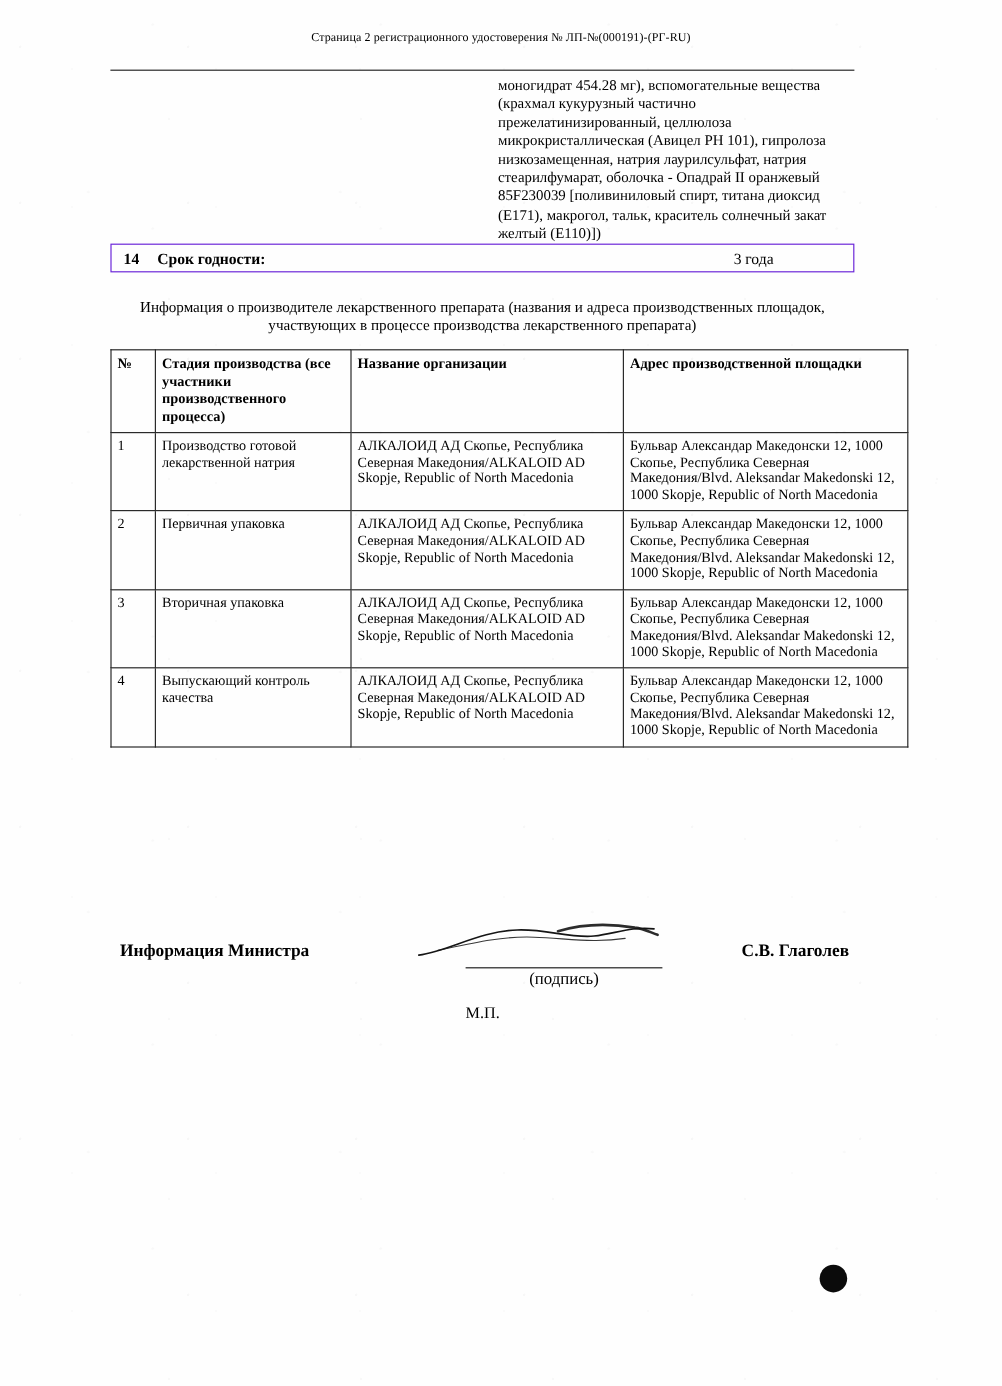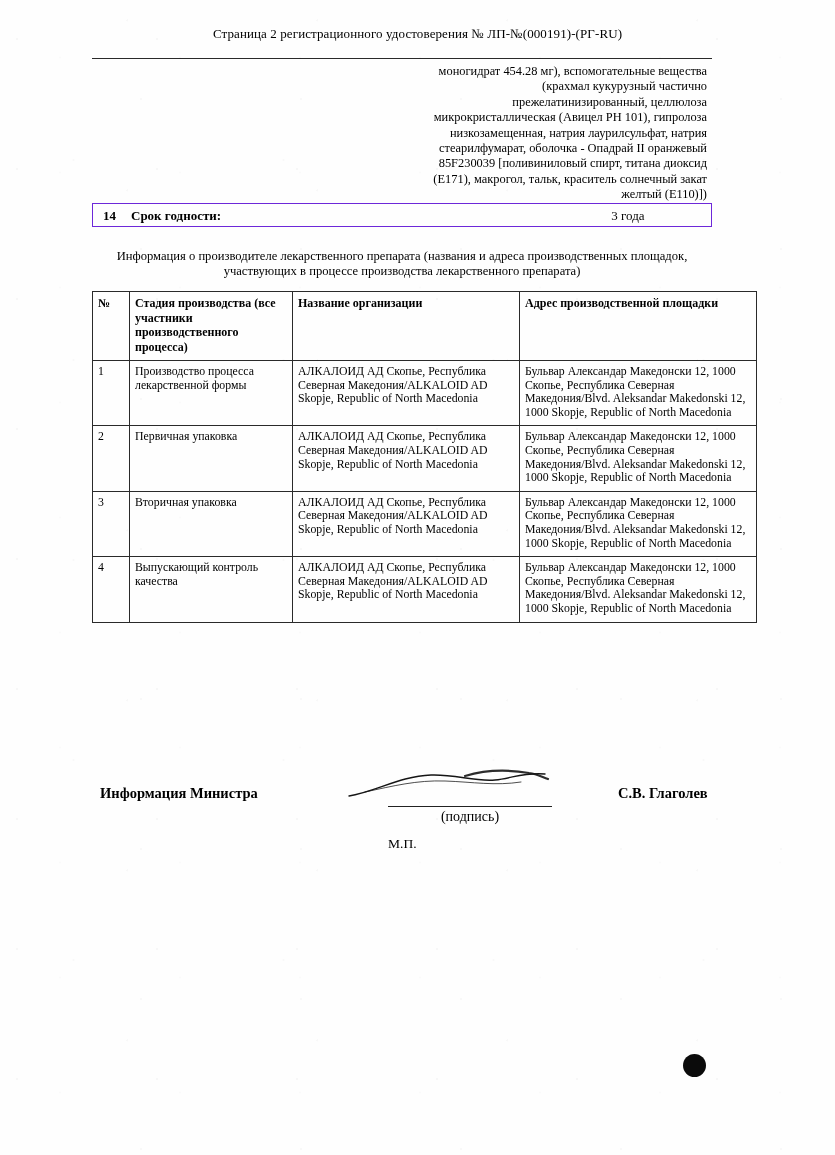--- a/index.html
+++ b/index.html
@@ -36,40 +36,40 @@
     background-size: 140px 130px, 190px 170px, 160px 150px, 210px 200px, 120px 115px;
     opacity: .8;
   }
 
   .header-line {
     position: absolute;
     top: 26px;
     left: 0;
     width: 835px;
     text-align: center;
-    font-size: 13px;
+    font-size: 10px;
     letter-spacing: .1px;
   }
 
   .top-rule {
     position: absolute;
     left: 92px;
     top: 58px;
     width: 620px;
     border-top: 1px solid #2a2a2a;
   }
 
   .ingredients {
     position: absolute;
     left: 415px;
     top: 64px;
     width: 292px;
     font-size: 12.4px;
     line-height: 15.4px;
-    text-align: right;
+    text-align: left;
   }
 
   
   .shelf-box {
     position: absolute;
     left: 92px;
     top: 203px;
     width: 620px;
     height: 24px;
     border: 1px solid #6d28d9;
@@ -214,21 +214,21 @@
       <tr>
         <th class="col-num">№</th>
         <th class="col-stage">Стадия производства (все участники производственного процесса)</th>
         <th class="col-org">Название организации</th>
         <th class="col-addr">Адрес производственной площадки</th>
       </tr>
     </thead>
     <tbody>
       <tr>
         <td class="col-num">1</td>
-        <td class="col-stage">Производство процесса лекарственной формы</td>
+        <td class="col-stage">Производство готовой лекарственной натрия</td>
         <td class="col-org">АЛКАЛОИД АД Скопье, Республика Северная Македония/ALKALOID AD Skopje, Republic of North Macedonia</td>
         <td class="col-addr">Бульвар Александар Македонски 12, 1000 Скопье, Республика Северная Македония/Blvd. Aleksandar Makedonski 12, 1000 Skopje, Republic of North Macedonia</td>
       </tr>
       <tr>
         <td class="col-num">2</td>
         <td class="col-stage">Первичная упаковка</td>
         <td class="col-org">АЛКАЛОИД АД Скопье, Республика Северная Македония/ALKALOID AD Skopje, Republic of North Macedonia</td>
         <td class="col-addr">Бульвар Александар Македонски 12, 1000 Скопье, Республика Северная Македония/Blvd. Aleksandar Makedonski 12, 1000 Skopje, Republic of North Macedonia</td>
       </tr>
       <tr>

